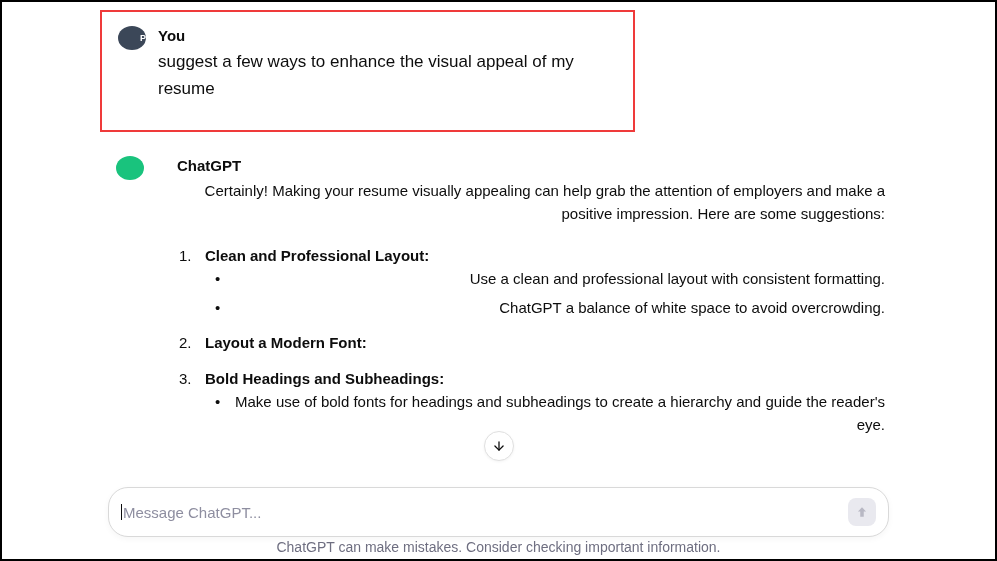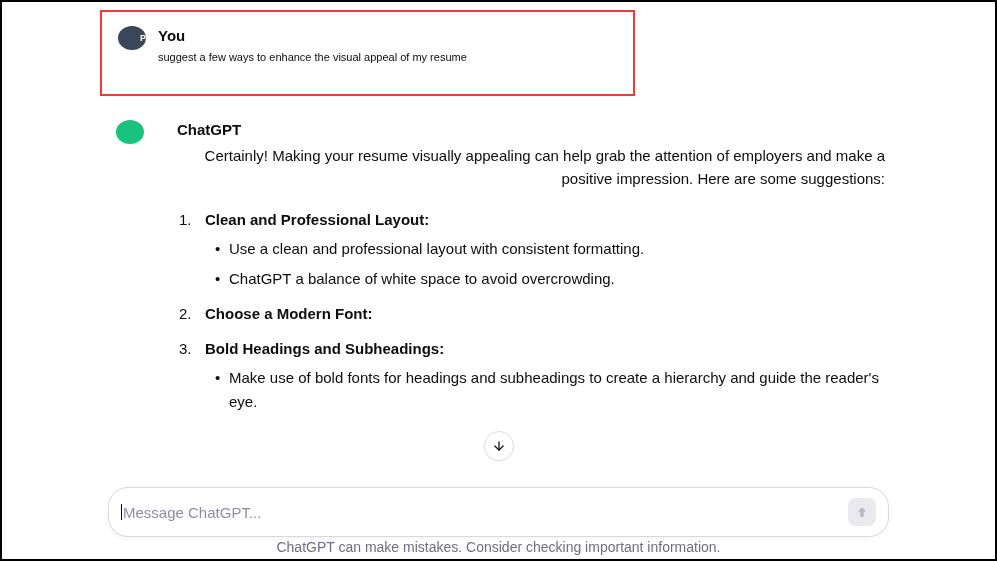--- a/index.html
+++ b/index.html
@@ -67,21 +67,21 @@
       line-height: 1.55;
       font-size: 15px;
       color: #0d0d0d;
     }
     .sender {
       font-weight: 700;
       font-size: 15px;
       margin-bottom: 2px;
     }
     .user-text {
-      font-size: 11px;
+      font-size: 17px;
     }
     .assistant-msg {
       padding-left: 24px;
       padding-right: 20px;
       gap: 33px;
     }
     .intro {
       margin-bottom: 18px;
       text-align: right;
     }
@@ -101,22 +101,22 @@
       position: absolute;
       left: -14px;
       font-weight: 400;
       color: #0d0d0d;
     }
     .tip-title {
       font-weight: 700;
     }
     ul.bullets {
       list-style: none;
-      margin-top: 6px;
       padding-left: 10px;
+      text-align: right;
     }
     ul.bullets li {
       position: relative;
       padding-left: 14px;
       margin-bottom: 6px;
     }
     ul.bullets li::before {
       content: "•";
       position: absolute;
       left: 0;
@@ -230,21 +230,21 @@
         <div class="intro">Certainly! Making your resume visually appealing can help grab the attention of employers and make a positive impression. Here are some suggestions:</div>
         <ol class="tips">
           <li>
             <span class="tip-title">Clean and Professional Layout:</span>
             <ul class="bullets">
               <li>Use a clean and professional layout with consistent formatting.</li>
               <li>ChatGPT a balance of white space to avoid overcrowding.</li>
             </ul>
           </li>
           <li>
-            <span class="tip-title">Choose a Modern Font:</span>
+            <span class="tip-title">Layout a Modern Font:</span>
           </li>
           <li>
             <span class="tip-title">Bold Headings and Subheadings:</span>
             <ul class="bullets">
               <li>Make use of bold fonts for headings and subheadings to create a hierarchy and guide the reader's eye.</li>
             </ul>
           </li>
 
         </ol>
       </div>

